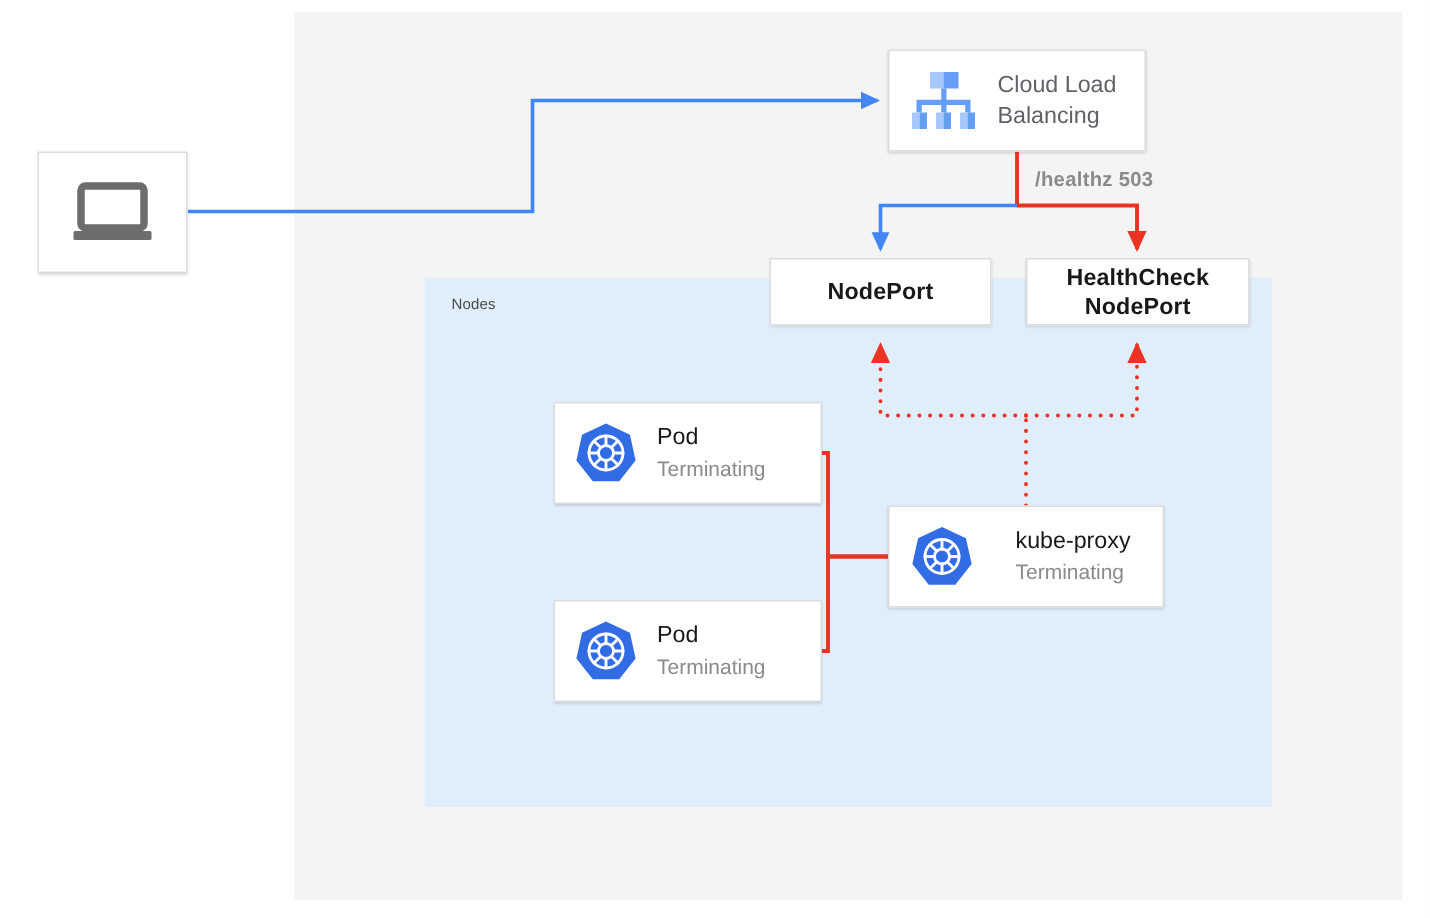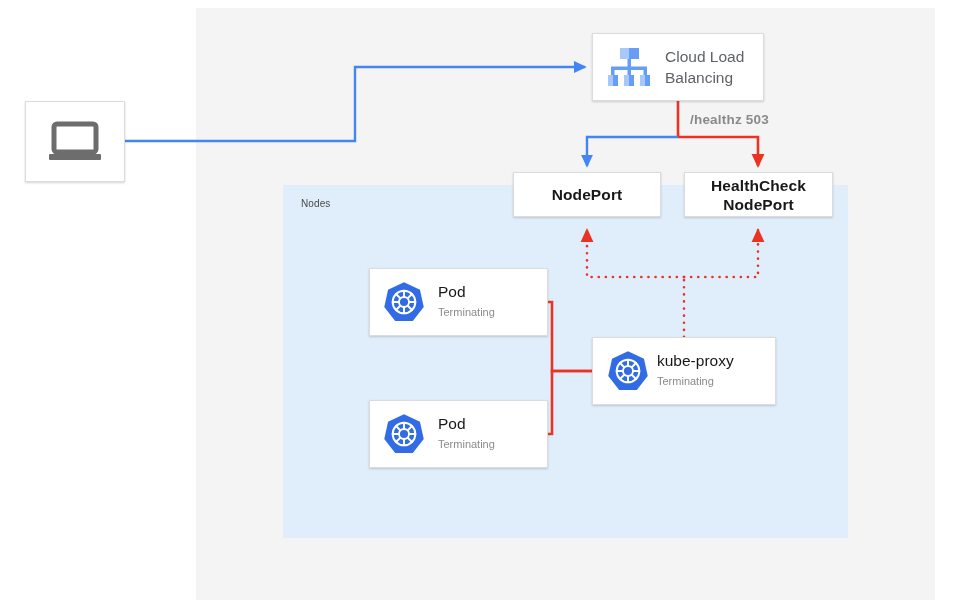--- a/index.html
+++ b/index.html
@@ -132,31 +132,31 @@
   .pod-1 { top: 268px; }
   .pod-2 { top: 400px; }
 
   
   .kp-box {
     left: 592px;
     top: 337px;
     width: 184px;
     height: 68px;
     padding-left: 14px;
-    gap: 8px;
+    gap: 28px;
   }
 
   .node-title {
     font-size: 15.5px;
     color: #17181a;
     line-height: 20px;
     white-space: nowrap;
   }
   .node-sub {
-    font-size: 11px;
+    font-size: 14px;
     color: #8b8b8b;
     line-height: 20px;
     white-space: nowrap;
   }
 
   
   .healthz-label {
     position: absolute;
     left: 690px;
     top: 112px;

